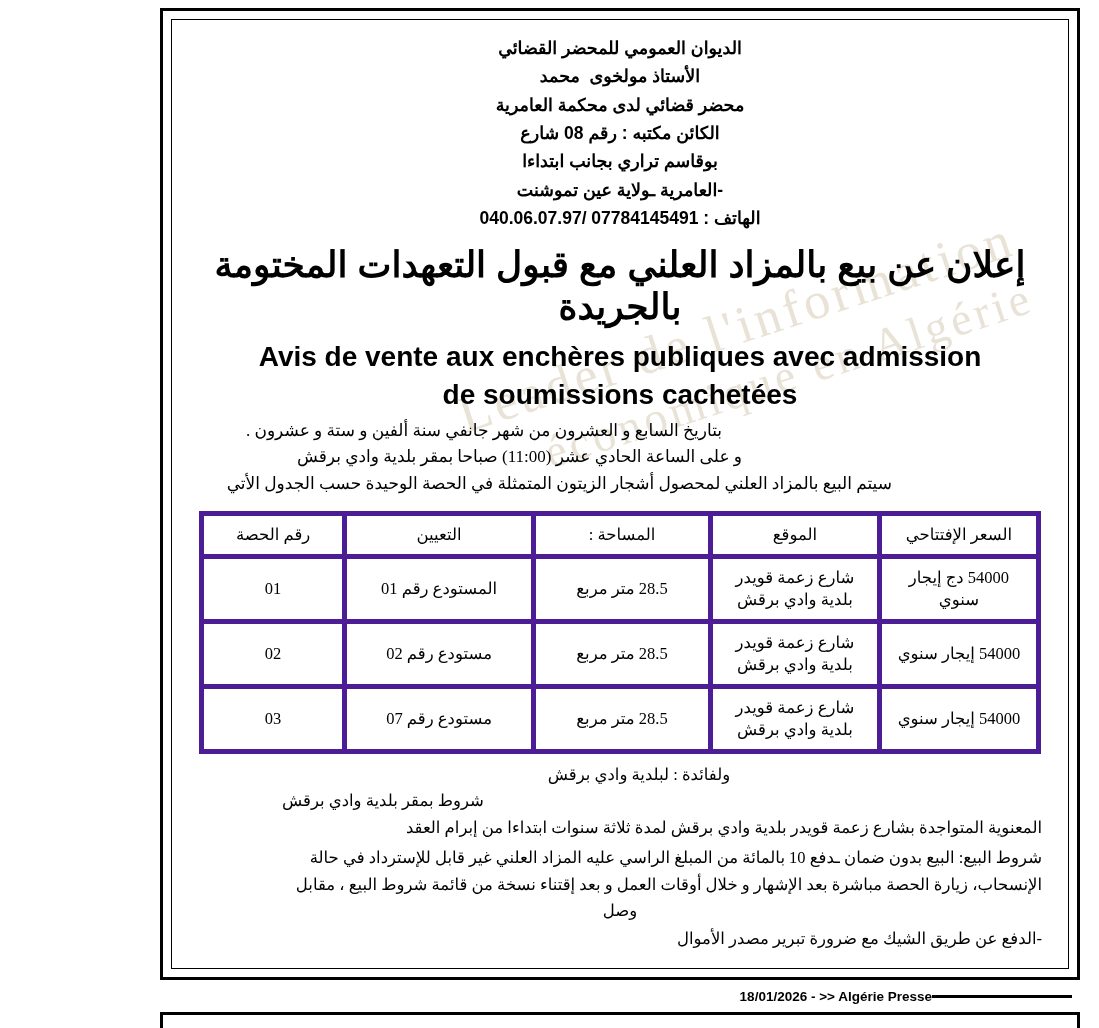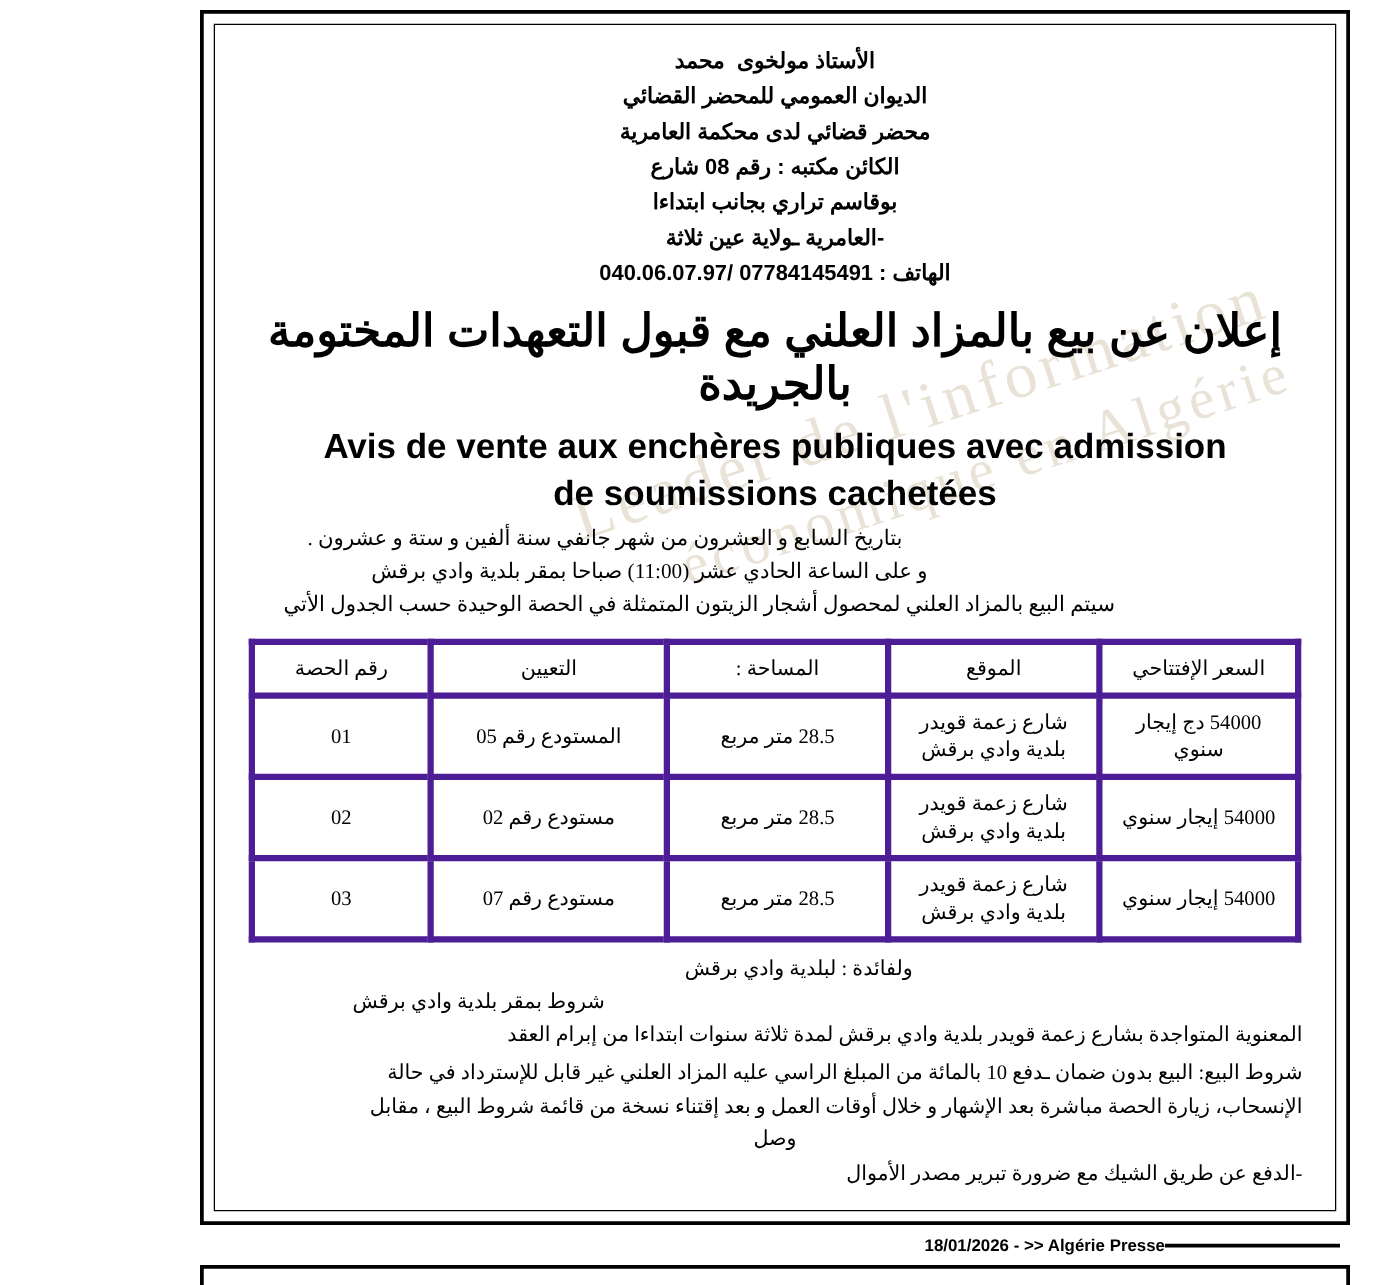--- a/index.html
+++ b/index.html
@@ -208,26 +208,26 @@
     <div class="ad-inner">
 
       <div class="watermark">
         <span>Leader de l'information</span>
         <span class="wm2">économique en Algérie</span>
       </div>
 
       <div class="content">
 
         <div class="hdr">
+          <div>الديوان العمومي للمحضر القضائي</div>
           <div>الأستاذ مولخوى  محمد</div>
-          <div>الديوان العمومي للمحضر القضائي</div>
           <div>محضر قضائي لدى محكمة العامرية</div>
           <div>الكائن مكتبه : رقم 08 شارع</div>
           <div>بوقاسم تراري بجانب ابتداءا</div>
-          <div>-العامرية ـولاية عين ثلاثة</div>
+          <div>-العامرية ـولاية عين تموشنت</div>
           <div>الهاتف : 07784145491 /040.06.07.97</div>
         </div>
 
         <div class="title-ar">إعلان عن بيع بالمزاد العلني مع قبول التعهدات المختومة بالجريدة</div>
 
         <div class="title-fr">
           <div>Avis de vente aux enchères publiques avec admission</div>
           <div>de soumissions cachetées</div>
         </div>
 
@@ -252,21 +252,21 @@
               <th>المساحة :</th>
               <th>التعيين</th>
               <th>رقم الحصة</th>
             </tr>
           </thead>
           <tbody>
             <tr>
               <td>54000 دج  إيجار سنوي</td>
               <td>شارع زعمة قويدر بلدية  وادي برقش</td>
               <td>28.5 متر مربع</td>
-              <td>المستودع رقم 05</td>
+              <td>المستودع رقم 01</td>
               <td>01</td>
             </tr>
             <tr>
               <td>54000 إيجار سنوي</td>
               <td>شارع زعمة قويدر بلدية وادي برقش</td>
               <td>28.5 متر مربع</td>
               <td>مستودع رقم 02</td>
               <td>02</td>
             </tr>
             <tr>

